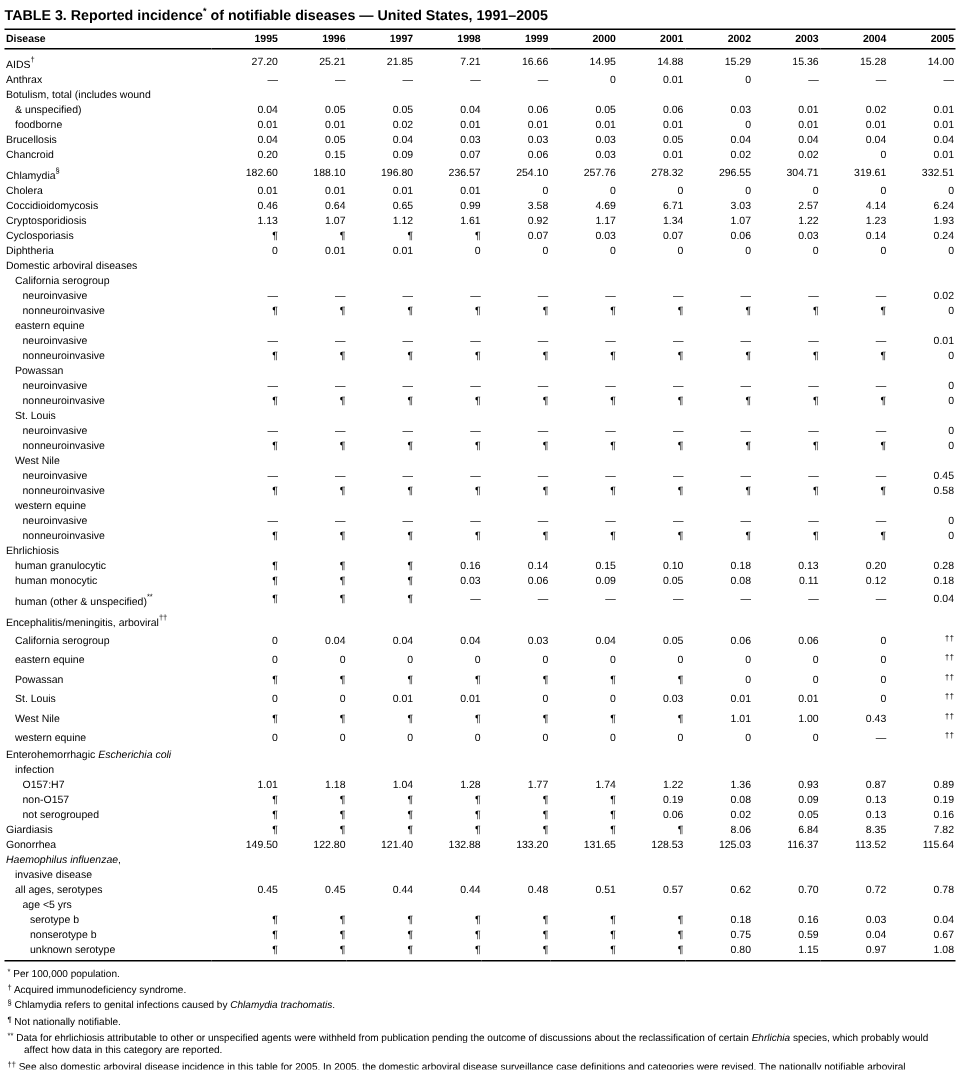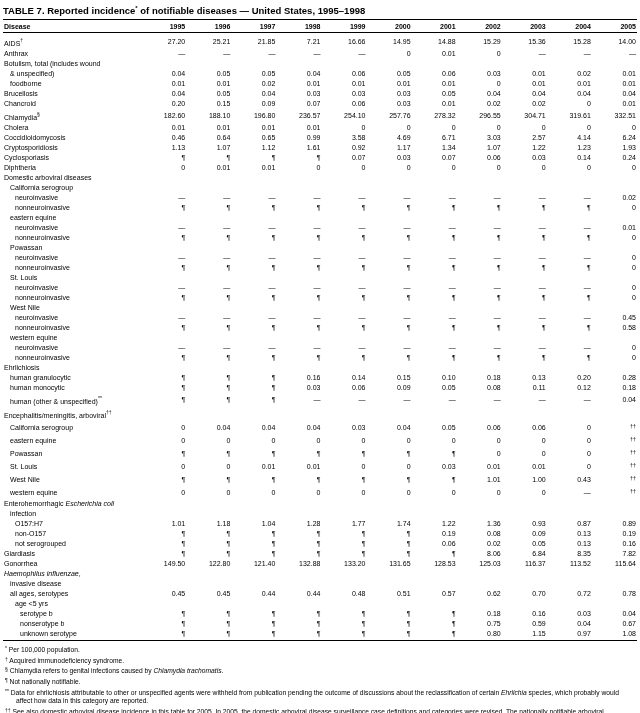--- a/index.html
+++ b/index.html
@@ -28,21 +28,21 @@
   .it{font-style:italic;}
   .supval{font-size:5.5px;vertical-align:3px;}
   .footnotes{padding:3px 1px 0 2px;}
   .note{font-size:6.7px;line-height:8.6px;padding-left:11px;text-indent:-11px;}
   .note sup{font-size:5px;vertical-align:2px;}
 </style>
 </head>
 <body>
 
 <div class="page">
-  <div class="title"><span>TABLE 7. Reported incidence</span><sup>*</sup><span> of notifiable diseases — United States, 1995–1998</span></div>
+  <div class="title"><span>TABLE 3. Reported incidence</span><sup>*</sup><span> of notifiable diseases — United States, 1991–2005</span></div>
 
   <table>
     <colgroup id="cols">
         <col class="c-disease">
         <col class="c-year">
         <col class="c-year">
         <col class="c-year">
         <col class="c-year">
         <col class="c-year">
         <col class="c-year">

